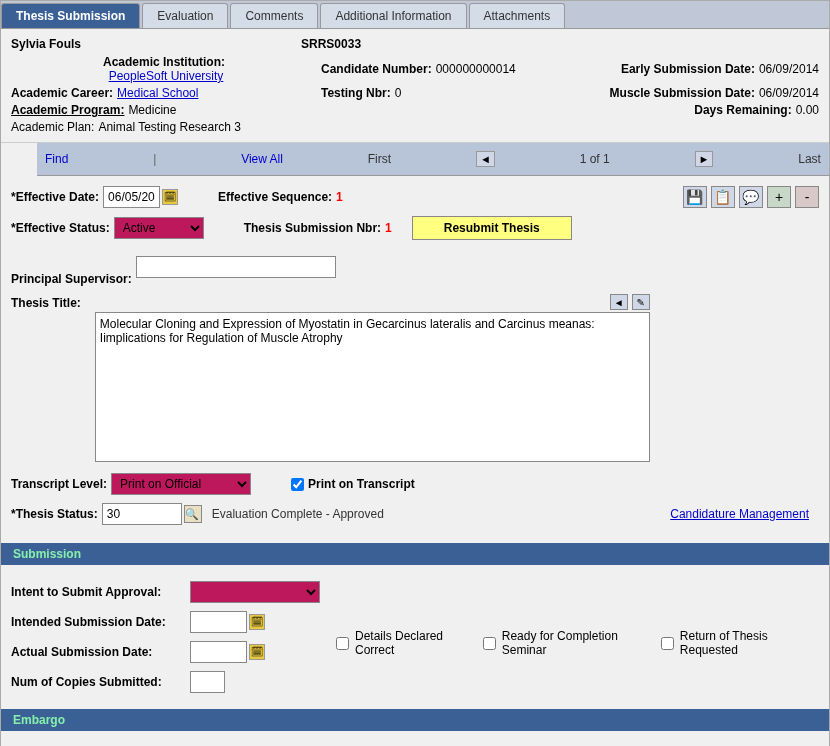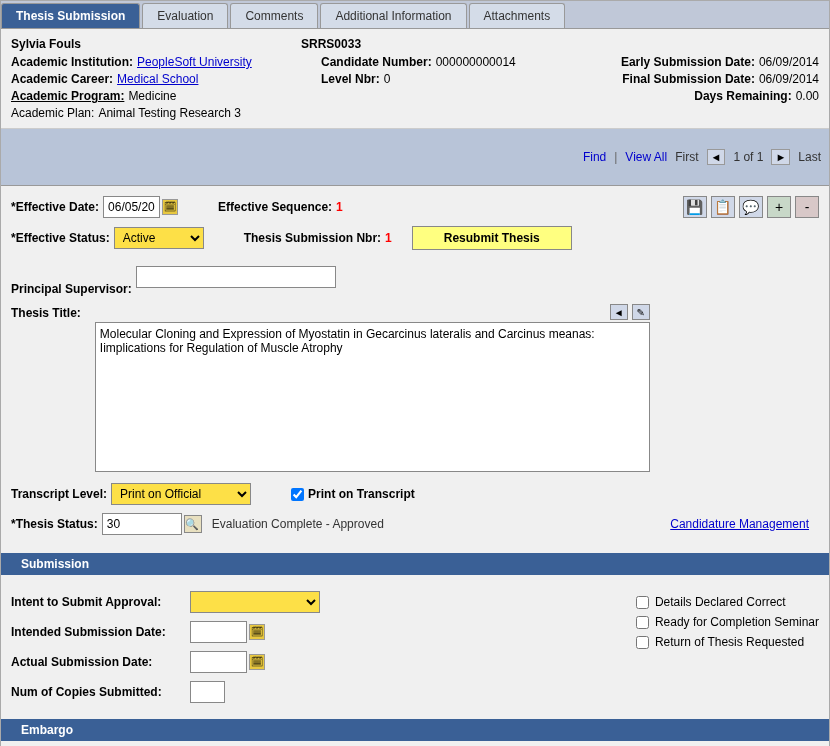--- a/index.html
+++ b/index.html
@@ -6,48 +6,48 @@
     body { background: #e8e8e8; }
 
     .tab-bar { display: flex; background: #c0c8d8; border-bottom: 1px solid #999; }
     .tab { padding: 5px 14px; border: 1px solid #999; border-bottom: none; cursor: pointer; background: #d4dce8; color: #333; margin-right: 2px; margin-top: 2px; border-radius: 3px 3px 0 0; }
     .tab.active { background: #3a6096; color: #fff; font-weight: bold; }
 
     .main-container { background: #f0f0f0; border: 1px solid #aaa; }
 
     .header-section { padding: 8px 10px; background: #f0f0f0; border-bottom: 1px solid #ccc; }
 
-    .toolbar { background: #b8c4d8; padding: 20px 8px; display: flex; justify-content: flex-end; align-items: center; gap: 8px; border-bottom: 1px solid #999; }
+    .toolbar { background: #b8c4d8; padding: 8px 8px; display: flex; justify-content: space-between; align-items: center; gap: 8px; border-bottom: 1px solid #999; margin-left: 36px; }
     .toolbar-link { color: #00c; text-decoration: none; font-size: 12px; cursor: pointer; }
     .toolbar-separator { color: #666; }
     .nav-info { font-size: 12px; color: #333; }
     .nav-btn { background: #d0d8e8; border: 1px solid #999; padding: 1px 3px; cursor: pointer; font-size: 11px; font-weight: bold; }
 
     .section { padding: 10px; background: #f0f0f0; }
     .form-input { border: 1px solid #888; padding: 2px 4px; background: #fff; height: 22px; }
     .form-input.date { width: 57px; }
     .calendar-icon { display: inline-block; width: 16px; height: 16px; background: #e8c840; border: 1px solid #999; margin-left: 2px; text-align: center; line-height: 14px; font-size: 10px; cursor: pointer; }
 
     .icon-btn { background: #d0d8e8; border: 1px solid #888; padding: 2px 5px; cursor: pointer; font-size: 14px; width: 24px; height: 22px; display: inline-flex; align-items: center; justify-content: center; }
-    .form-select { border: 1px solid #888; background: #fde047; padding: 2px 4px; height: 22px; min-width: 90px; }
+    .form-select { border: 1px solid #888; background: #be185d; padding: 2px 4px; height: 22px; min-width: 90px; }
 
     .resubmit-btn { background: #ffff80; border: 1px solid #888; padding: 4px 12px; cursor: pointer; font-weight: bold; font-size: 12px; min-width: 160px; }
     .thesis-textarea { width: 555px; height: 150px; border: 1px solid #888; padding: 4px; background: #fff; resize: none; font-size: 12px; }
     .arrow-btn { width: 18px; height: 16px; background: #d0d8e8; border: 1px solid #888; cursor: pointer; display: flex; align-items: center; justify-content: center; font-size: 10px; }
     .form-checkbox { width: 13px; height: 13px; }
     .search-icon { display: inline-block; width: 18px; height: 18px; background: #e8e0c0; border: 1px solid #888; margin-left: 2px; text-align: center; line-height: 16px; cursor: pointer; font-size: 11px; }
     .status-text { margin-left: 10px; color: #333; }
     .mgmt-link { margin-left: auto; color: #00c; text-decoration: underline; cursor: pointer; margin-right: 10px; }
 
-    .section-header { background: #3a6096; color: #ffffff; font-weight: bold; padding: 4px 20px; margin: 0 0 8px 0; }
+    .section-header { background: #3a6096; color: #86efac; font-weight: bold; padding: 4px 12px; margin: 0 0 8px 0; }
 
     .submission-section { background: #f0f0f0; padding: 8px 10px; }
     .two-col { display: flex; gap: 16px; }
     .left-col { flex: 1; }
-    .right-col { display: flex; flex-direction: column; gap: 6px; padding-top: 4px; }
+    .right-col { display: flex; flex-direction: row; gap: 6px; padding-top: 4px; }
 
     .checkbox-row { display: flex; align-items: center; gap: 6px; }
     .copies-input { width: 35px; border: 1px solid #888; padding: 2px; background: #fff; height: 22px; }
 
     .embargo-section { background: #f0f0f0; padding: 8px 10px; }
   </style>
 </head>
 <body>
 
 <div class="main-container">
@@ -59,44 +59,44 @@
     <div class="tab">Additional Information</div>
     <div class="tab">Attachments</div>
   </div>
 
   <div class="header-section">
     <div style="display:flex; margin-bottom:4px;">
       <span style="font-weight:bold;">Sylvia Fouls</span>
       <span style="margin-left:220px; font-weight:bold;">SRRS0033</span>
     </div>
     <div style="display:flex; margin-bottom:3px;">
-      <div style="display:flex; align-items:center; width:310px;">
+      <div style="display:flex; align-items:center; width:310px;flex-direction:column;">
         <span style="font-weight:bold; margin-right:4px;">Academic Institution:</span>
         <a style="color:#00c; text-decoration:underline; cursor:pointer;">PeopleSoft University</a>
       </div>
       <div style="display:flex; align-items:center; width:220px;">
         <span style="font-weight:bold; margin-right:4px;">Candidate Number:</span>
         <span>000000000014</span>
       </div>
       <div style="display:flex; align-items:center; margin-left:auto;">
         <span style="font-weight:bold; margin-right:4px;">Early Submission Date:</span>
         <span>06/09/2014</span>
       </div>
     </div>
     <div style="display:flex; margin-bottom:3px;">
       <div style="display:flex; align-items:center; width:310px;">
         <span style="font-weight:bold; margin-right:4px;">Academic Career:</span>
         <a style="color:#00c; text-decoration:underline; cursor:pointer;">Medical School</a>
       </div>
       <div style="display:flex; align-items:center; width:220px;">
-        <span style="font-weight:bold; margin-right:4px;">Level Nbr:</span>
+        <span style="font-weight:bold; margin-right:4px;">Testing Nbr:</span>
         <span>0</span>
       </div>
       <div style="display:flex; align-items:center; margin-left:auto;">
-        <span style="font-weight:bold; margin-right:4px;">Final Submission Date:</span>
+        <span style="font-weight:bold; margin-right:4px;">Muscle Submission Date:</span>
         <span>06/09/2014</span>
       </div>
     </div>
     <div style="display:flex; margin-bottom:3px;">
       <div style="display:flex; align-items:center; width:310px;">
         <span style="font-weight:bold; margin-right:4px;text-decoration:underline;">Academic Program:</span>
         <span>Medicine</span>
       </div>
       <div style="display:flex; align-items:center; margin-left:auto;">
         <span style="font-weight:bold; margin-right:4px;">Days Remaining:</span>

